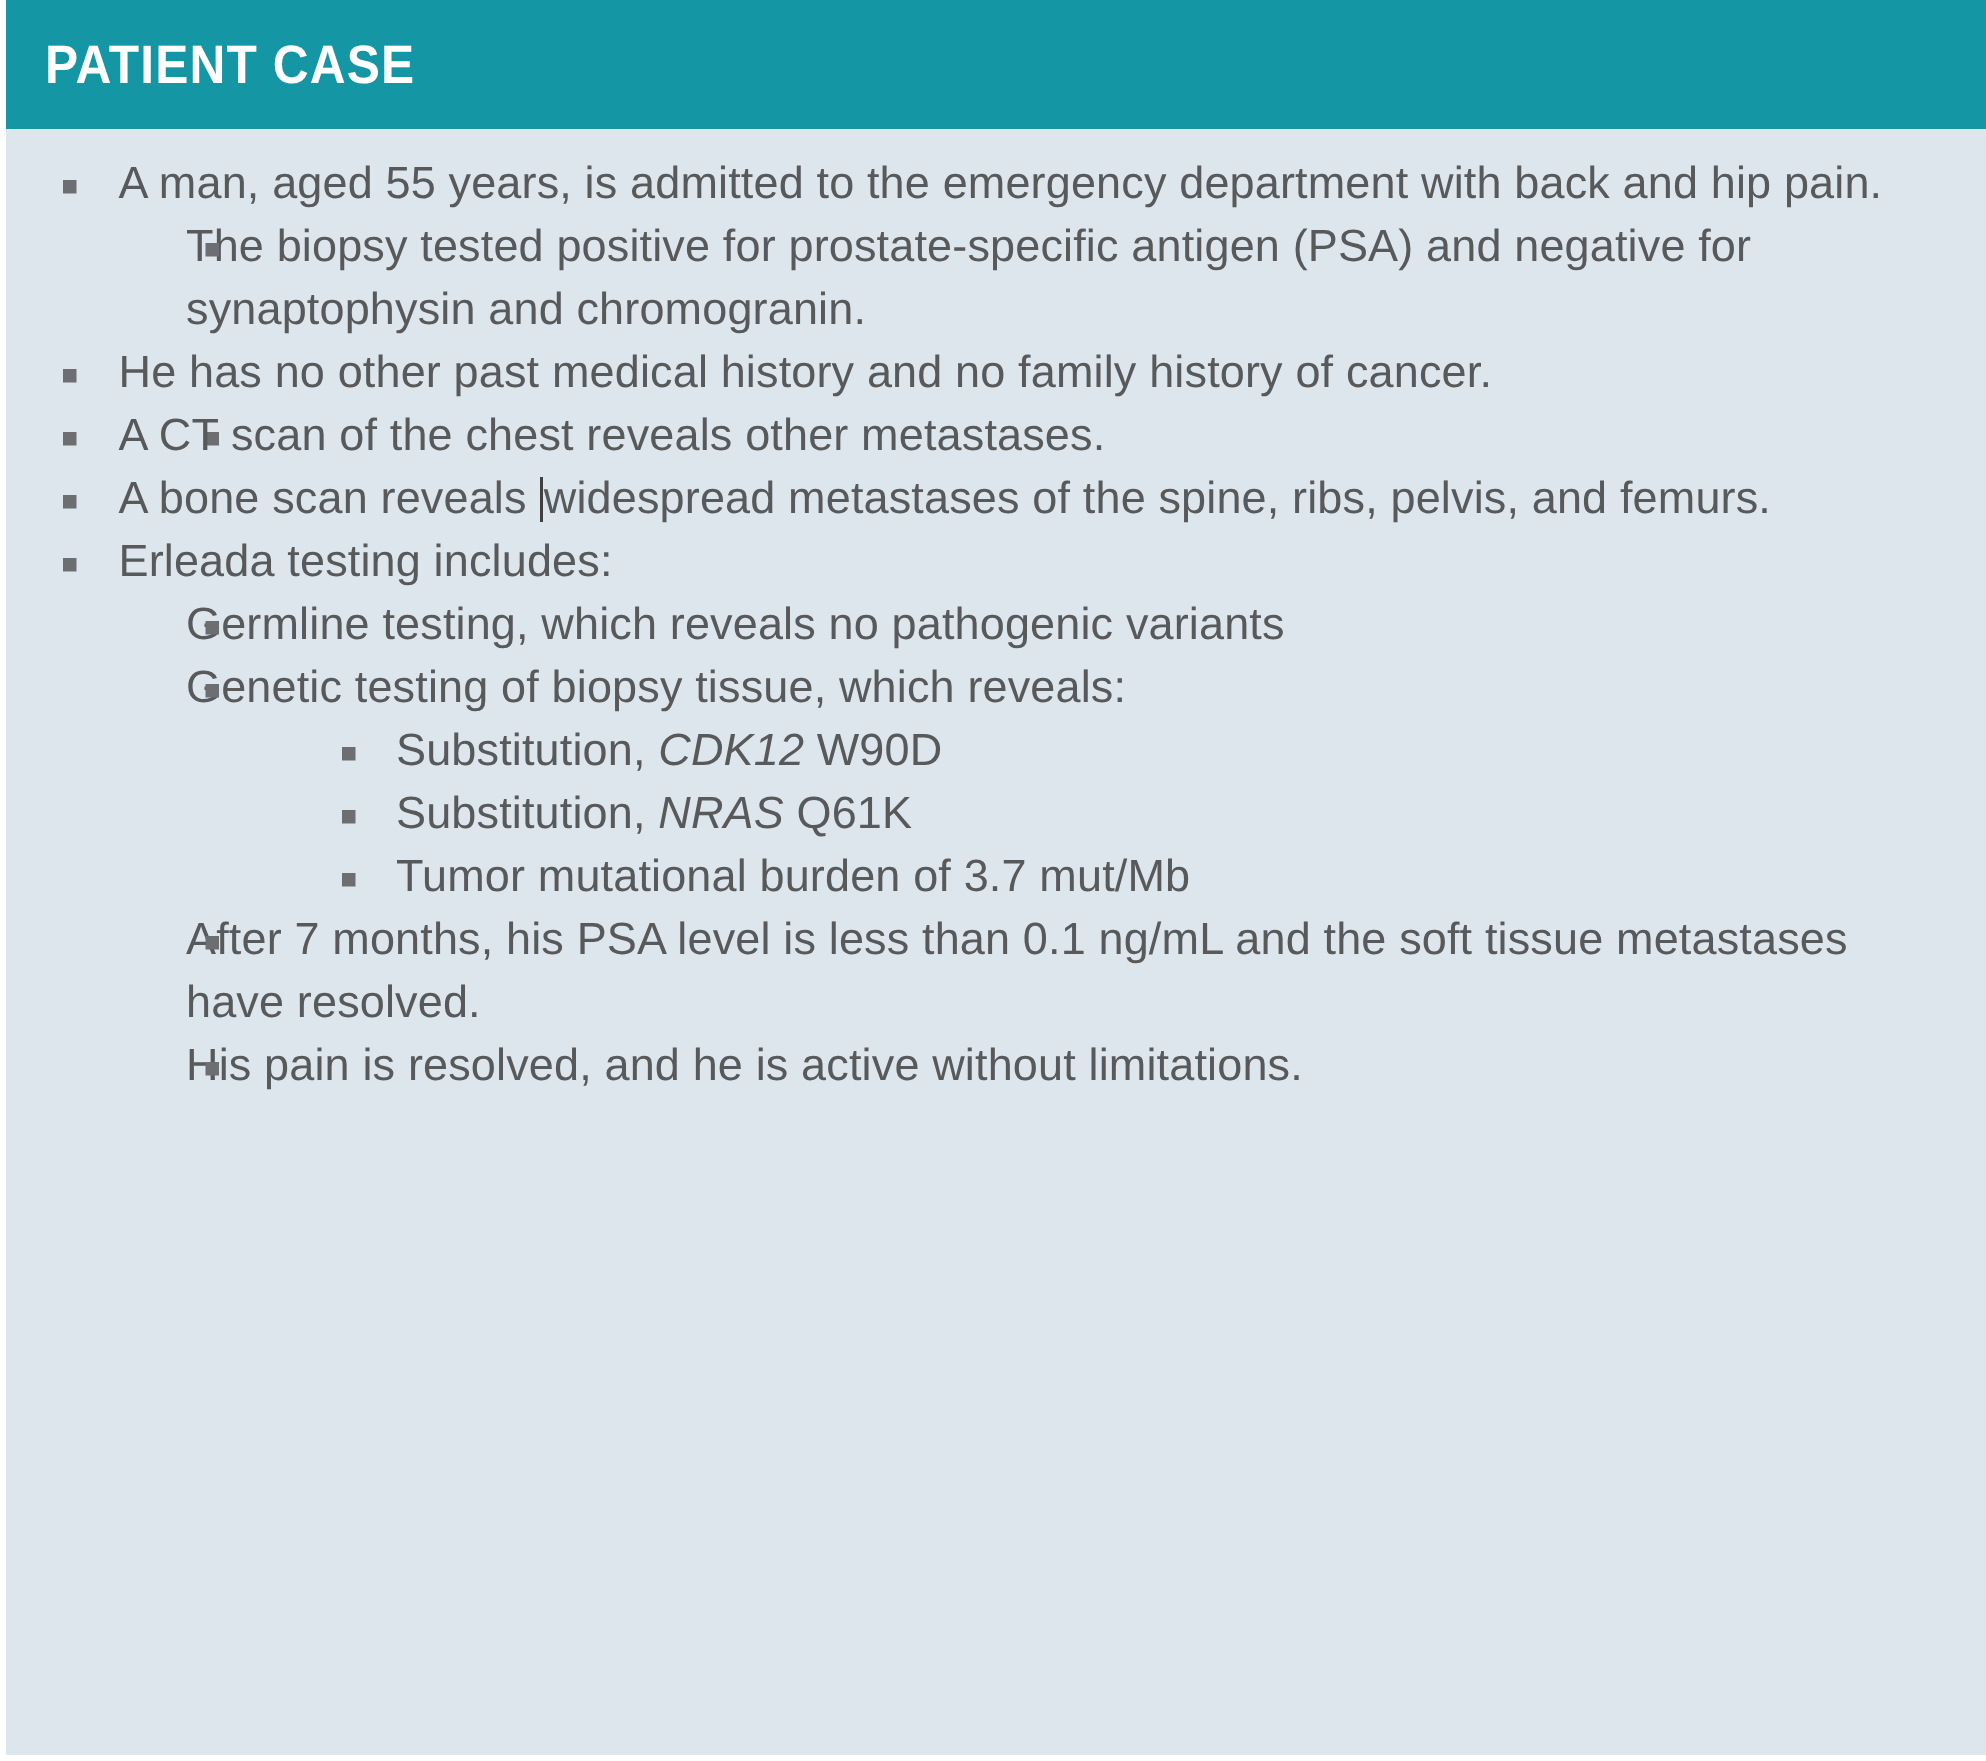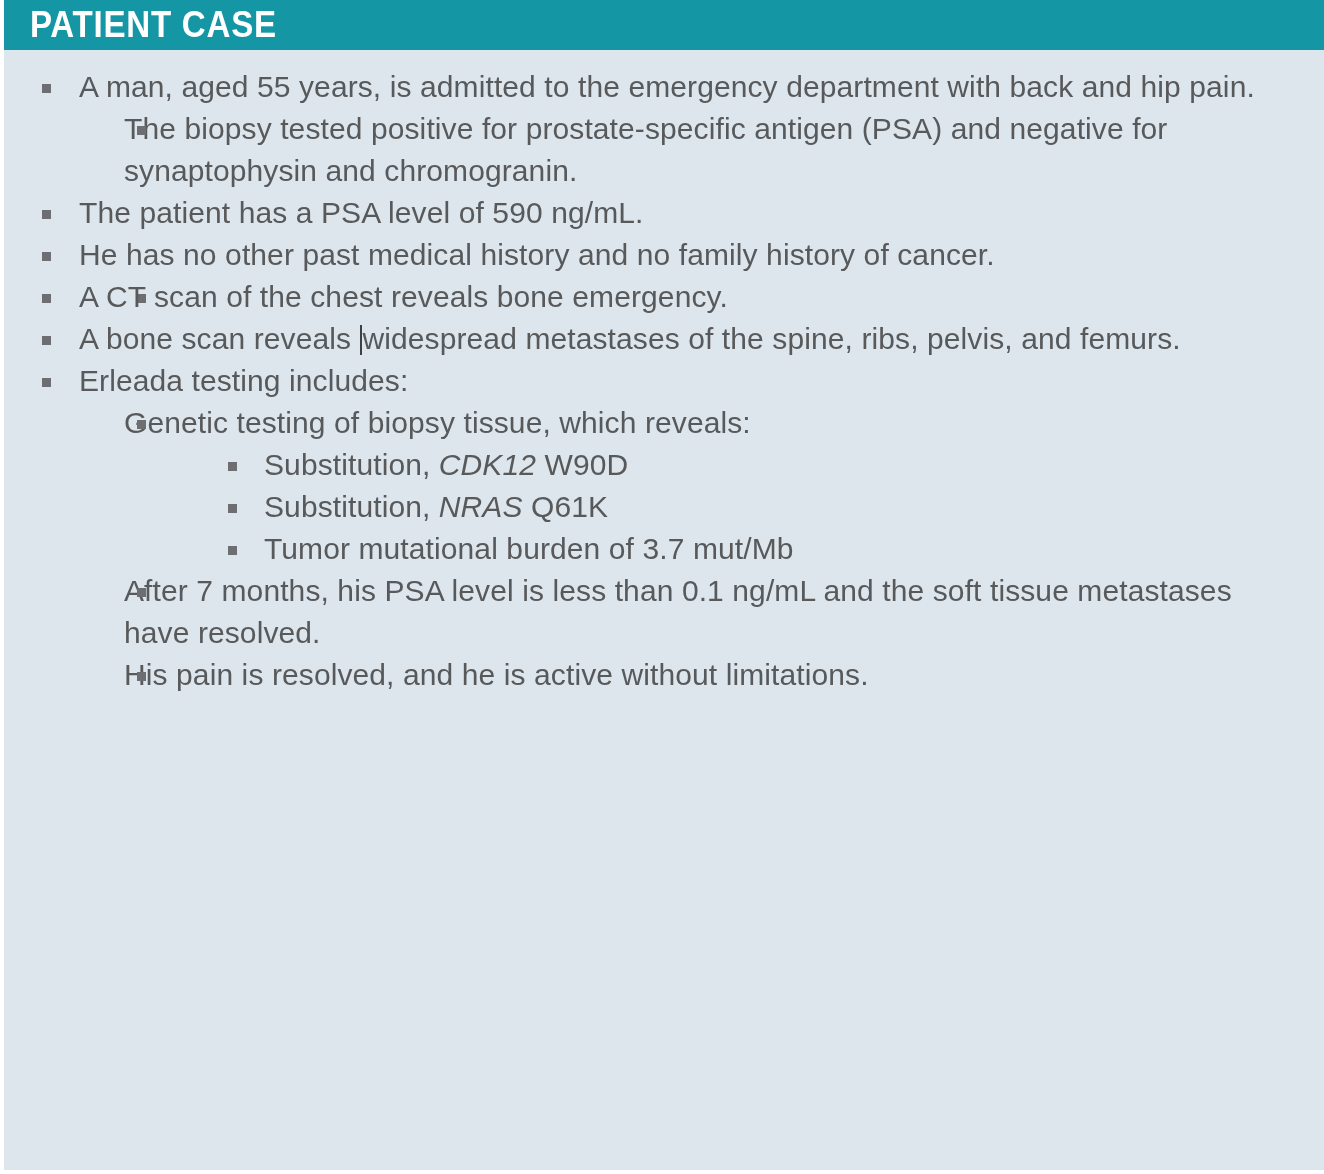--- a/index.html
+++ b/index.html
@@ -22,21 +22,21 @@
     box-sizing: border-box;
     background: #dde6ec;
     border-left: 4px solid #ffffff;
     border-bottom: 4px solid #ffffff;
   }
 
   
   #header-bar {
     box-sizing: border-box;
     width: 100%;
-    height: 50px;
+    height: 86px;
     background: #1496a4;
     display: flex;
     align-items: center;
     padding-left: 26px;
   }
   #header-title {
     color: #ffffff;
     font-family: "Liberation Sans Narrow", "Liberation Sans", sans-serif;
     font-weight: bold;
     font-size: 36px;
@@ -118,27 +118,26 @@
 <div id="card">
 
   <div id="header-bar">
     <div id="header-title">PATIENT CASE</div>
   </div>
 
   <div id="case-body">
     <ul class="lvl" id="bullet-list">
         <li class="item l1"><span class="bullet"></span><span class="txt">A man, aged 55 years, is admitted to the emergency department with back and hip pain.</span></li>
         <li class="item l2"><span class="bullet"></span><span class="txt">The biopsy tested positive for prostate-specific antigen (PSA) and negative for synaptophysin and chromogranin.</span></li>
-        <li class="item l1"><span class="bullet"></span><span class="txt">The patient has a PSA level of 590 ng/mL.</span></li>
         <li class="item l1"><span class="bullet"></span><span class="txt">He has no other past medical history and no family history of cancer.</span></li>
         <li class="item l2"><span class="bullet"></span></li>
-        <li class="item l1"><span class="bullet"></span><span class="txt">A CT scan of the chest reveals bone emergency.</span></li>
+        <li class="item l1"><span class="bullet"></span><span class="txt">A CT scan of the chest reveals other metastases.</span></li>
         <li class="item l1"><span class="bullet"></span><span class="txt"><span>A bone scan reveals </span><span class="caret"></span><span>widespread metastases of the spine, ribs, pelvis, and femurs.</span></span></li>
         <li class="item l1"><span class="bullet"></span><span class="txt">Erleada testing includes:</span></li>
-        <li class="item l2"><span class="bullet"></span></li>
+        <li class="item l2"><span class="bullet"></span><span class="txt">Germline testing, which reveals no pathogenic variants</span></li>
         <li class="item l2"><span class="bullet"></span><span class="txt">Genetic testing of biopsy tissue, which reveals:</span></li>
         <li class="item l3"><span class="bullet"></span><span class="txt"><span>Substitution, </span><i class="gene">CDK12</i><span> W90D</span></span></li>
         <li class="item l3"><span class="bullet"></span><span class="txt"><span>Substitution, </span><i class="gene">NRAS</i><span> Q61K</span></span></li>
         <li class="item l3"><span class="bullet"></span><span class="txt">Tumor mutational burden of 3.7 mut/Mb</span></li>
         <li class="item l2"><span class="bullet"></span><span class="txt">After 7 months, his PSA level is less than 0.1 ng/mL and the soft tissue metastases have resolved.</span></li>
         <li class="item l2"><span class="bullet"></span><span class="txt">His pain is resolved, and he is active without limitations.</span></li>
       </ul>
   </div>
 
 </div>

